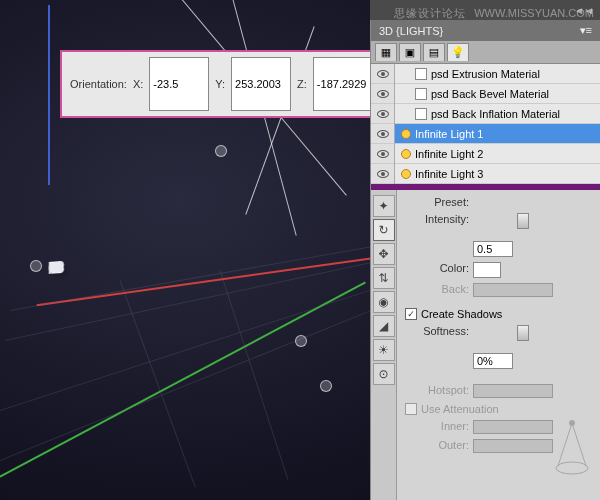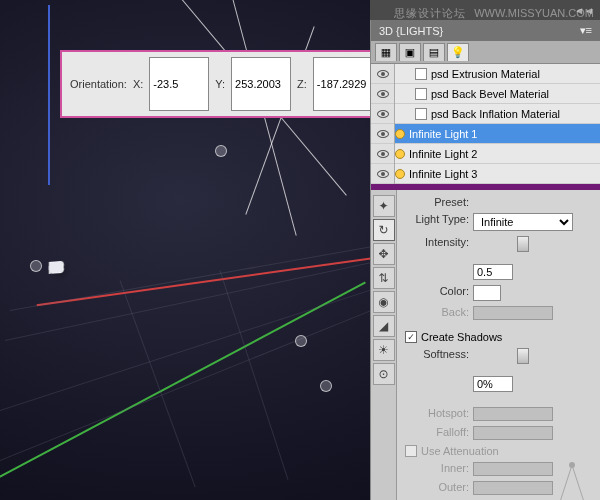--- a/index.html
+++ b/index.html
@@ -30,21 +30,21 @@
 .tab-icon { width: 22px; height: 18px; background: #d4d4d4; border: 1px solid #888; border-bottom: none; display: flex; align-items: center; justify-content: center; }
 .tab-icon.active { background: #e8e8e8; }
 
 .list-area { background: #e8e8e8; display: flex; border-bottom: 6px solid #701a75; }
 .eye-col { width: 24px; background: #e0e0e0; border-right: 1px solid #aaa; }
 .eye-row { height: 20px; border-bottom: 1px solid #ccc; display: flex; align-items: center; justify-content: center; }
 .eye-icon { width: 12px; height: 8px; border: 1px solid #555; border-radius: 50%; position: relative; }
 .eye-icon::after { content: ''; position: absolute; width: 4px; height: 4px; background: #555; border-radius: 50%; left: 3px; top: 1px; }
 
 .list-rows { flex: 1; }
-.list-row { height: 20px; display: flex; align-items: center; border-bottom: 1px solid #ccc; gap: 4px; }
+.list-row { height: 20px; display: flex; align-items: center; padding-left: 6px; border-bottom: 1px solid #ccc; gap: 4px; }
 .list-row.selected { background: #4a90e2; color: #fff; }
 .list-row.material { padding-left: 20px; }
 .mat-icon { width: 12px; height: 12px; border: 1px solid #888; background: #fff; }
 .bulb-icon { width: 10px; height: 10px; border-radius: 50%; background: #ffcc44; border: 1px solid #aa8822; }
 
 .props { flex: 1; display: flex; background: #d4d4d4; }
 .tool-col { width: 26px; background: #c8c8c8; border-right: 1px solid #999; display: flex; flex-direction: column; padding-top: 4px; }
 .tool-btn { width: 22px; height: 22px; margin: 1px auto; background: #d8d8d8; border: 1px solid #999; display: flex; align-items: center; justify-content: center; font-size: 12px; color: #444; }
 .tool-btn.active { background: #e8e8e8; border-color: #666; }
 
@@ -181,24 +181,20 @@
       <div class="tool-btn">◉</div>
       <div class="tool-btn">◢</div>
       <div class="tool-btn">☀</div>
       <div class="tool-btn">⊙</div>
     </div>
     <div class="prop-rows">
       <div class="prop-row">
           <label>Preset:</label>
         </div>
       <div class="prop-row">
-          <label>Light Type:</label>
-          <select><option>Infinite</option></select>
-        </div>
-      <div class="prop-row">
           <label>Intensity:</label>
           <input class="intensity-input" type="text" value="0.5" style="">
           <span class="slider-btn"></span>
         </div>
       <div class="prop-row">
           <label>Color:</label>
           <div class="color-swatch"></div>
         </div>
       <div class="prop-row">
           <label class="disabled">Back:</label>
@@ -208,24 +204,20 @@
           <span class="checkbox">✓</span>
           <span>Create Shadows</span>
         </div>
       <div class="prop-row">
           <label>Softness:</label>
           <input class="intensity-input" type="text" value="0%" style="">
           <span class="slider-btn"></span>
         </div>
       <div class="prop-row" style="margin-top:10px">
           <label class="disabled">Hotspot:</label>
-          <div class="img-slot"></div>
-        </div>
-      <div class="prop-row">
-          <label class="disabled">Falloff:</label>
           <div class="img-slot"></div>
         </div>
       <div class="prop-row">
           <span class="checkbox" style="opacity:.5"></span>
           <span style="color:#999">Use Attenuation</span>
         </div>
       <div class="prop-row">
           <label class="disabled">Inner:</label>
           <div class="img-slot"></div>
         </div>

